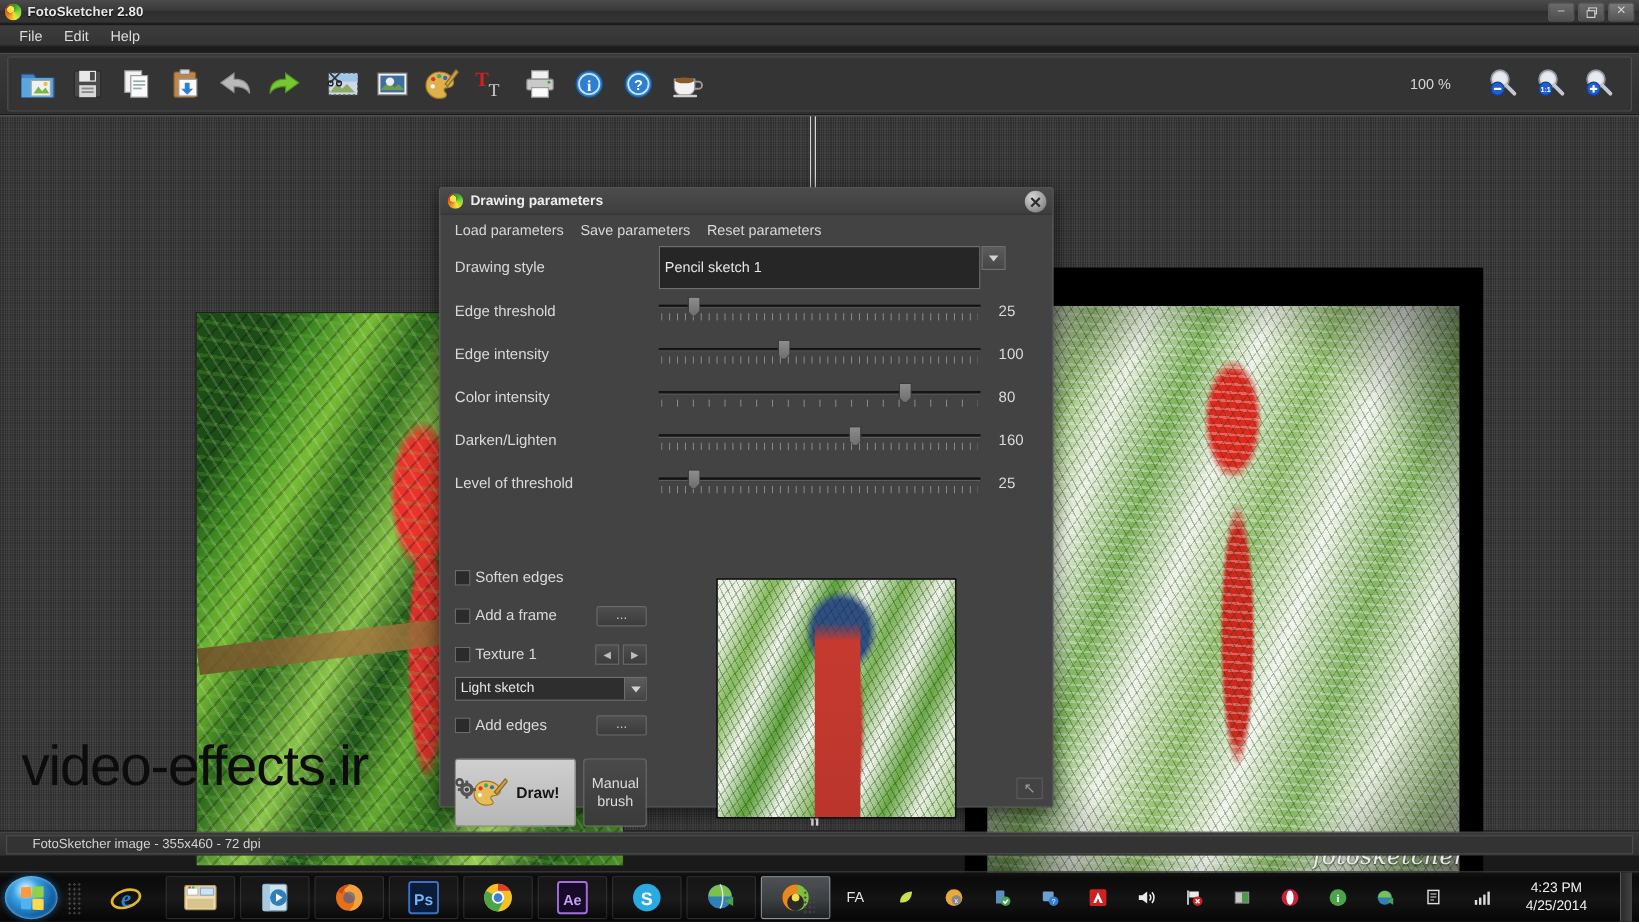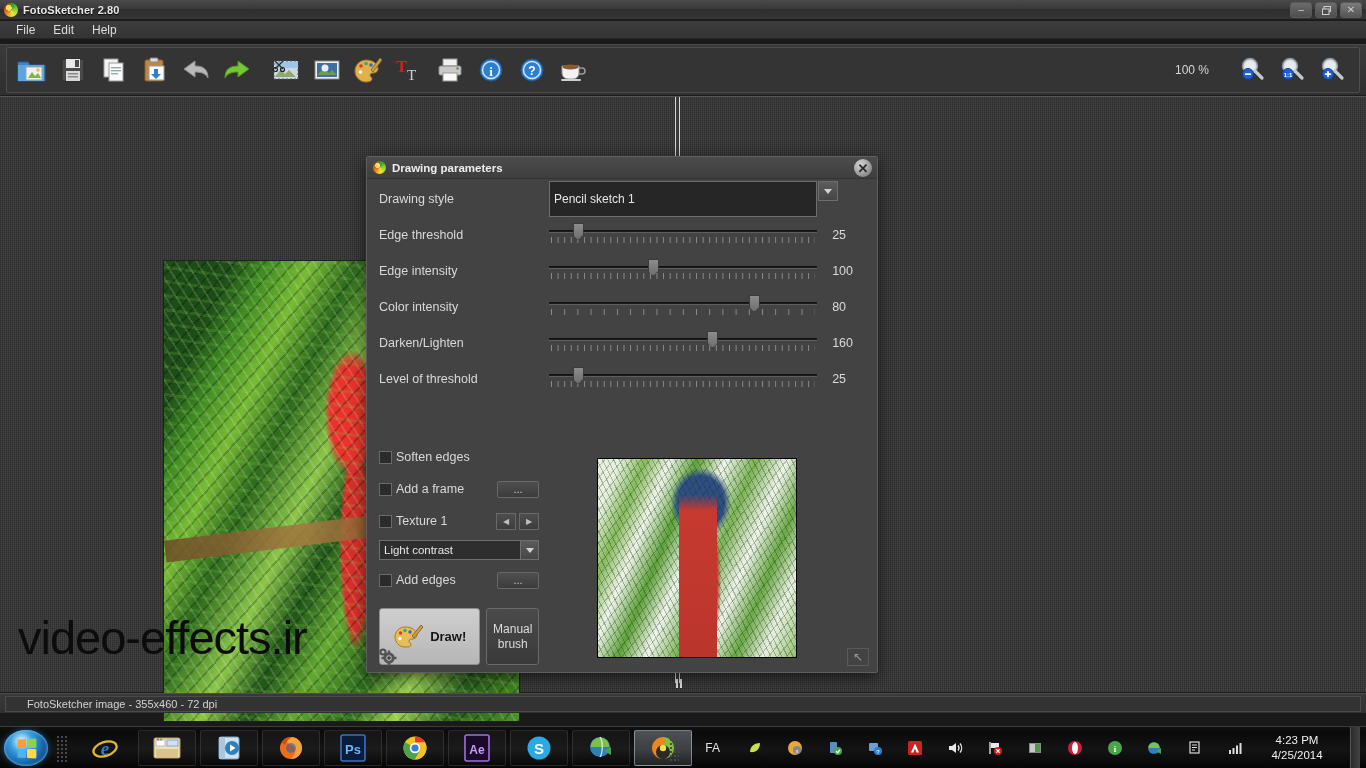--- a/index.html
+++ b/index.html
@@ -557,31 +557,40 @@
     <div class="ws-pane pane-left"></div>
     <div class="splitter-h"></div>
     <div class="splitter-grip">
         <i></i>
         <i></i>
       </div>
     <div class="ws-pane pane-right"></div>
 
     <div class="img-frame" id="img-original"></div>
 
+    <div class="img-frame" id="img-result">
+      <div class="sketch-inner"></div>
+      <div class="sig">fotosketcher</div>
+    </div>
 
     <div class="watermark">video-effects.ir</div>
   </div>
 
   <div class="dialog">
     <div class="dlg-title">
       <div class="dlg-logo"></div>
       <div class="dlg-title-text">Drawing parameters</div>
       <div class="dlg-close">✕</div>
     </div>
 
+    <div class="dlg-menu">
+      <span>Load parameters</span>
+      <span>Save parameters</span>
+      <span>Reset parameters</span>
+    </div>
 
     <div class="dlg-body">
 
       <div class="row">
         <div class="row-label">Drawing style</div>
         <div class="combo">
           <span>Pencil sketch 1</span>
           <div class="combo-arrow">
               <i class="caret"></i>
             </div>
@@ -650,21 +659,21 @@
         </div>
         <div class="cb-row">
           <div class="checkbox"></div>
           <div class="cb-label">Texture 1</div>
           <div class="spin-pair">
             <div class="spin">◀</div>
             <div class="spin">▶</div>
           </div>
         </div>
         <div class="texture-combo">
-          <span>Light contrast</span>
+          <span>Light sketch</span>
           <div class="tc-arrow">
               <i class="caret"></i>
             </div>
         </div>
         <div class="cb-row">
           <div class="checkbox"></div>
           <div class="cb-label">Add edges</div>
           <div class="dots-btn">...</div>
         </div>
 

